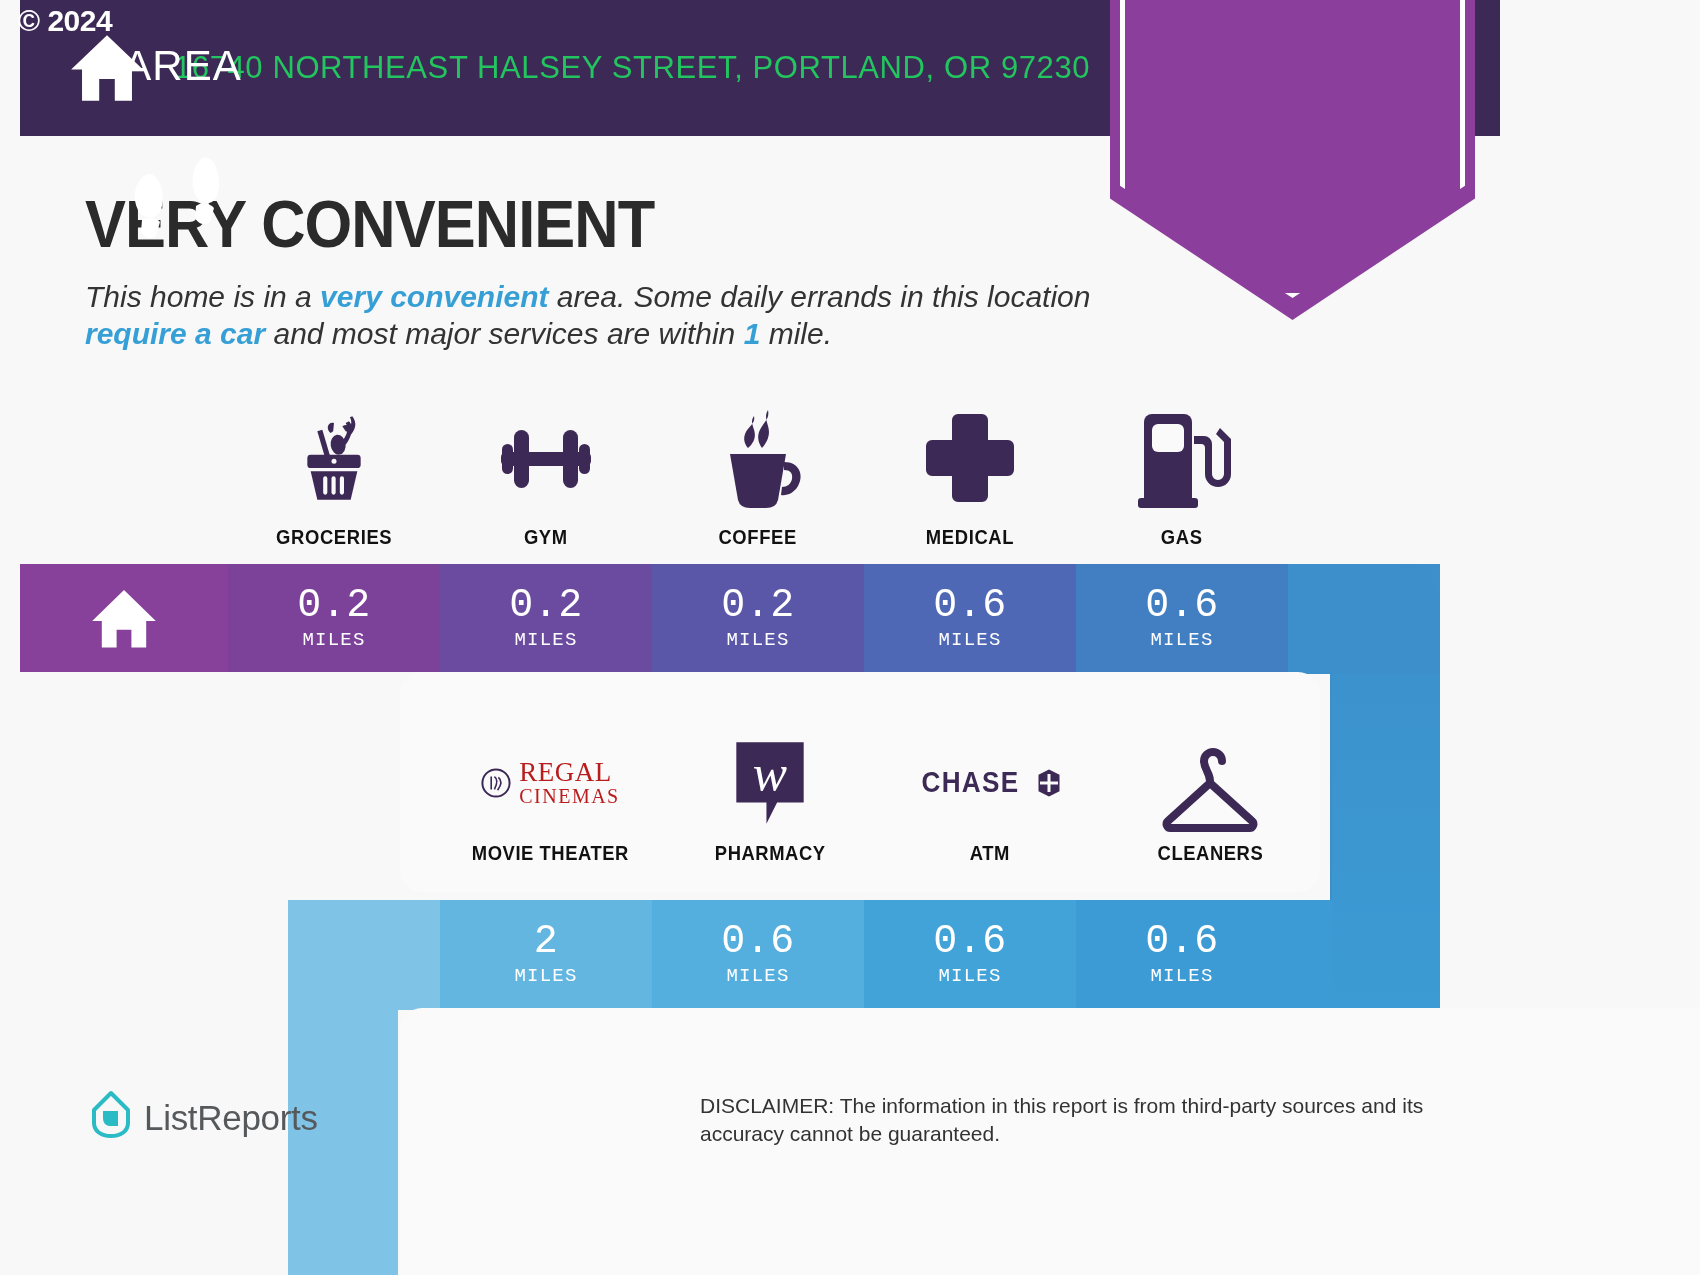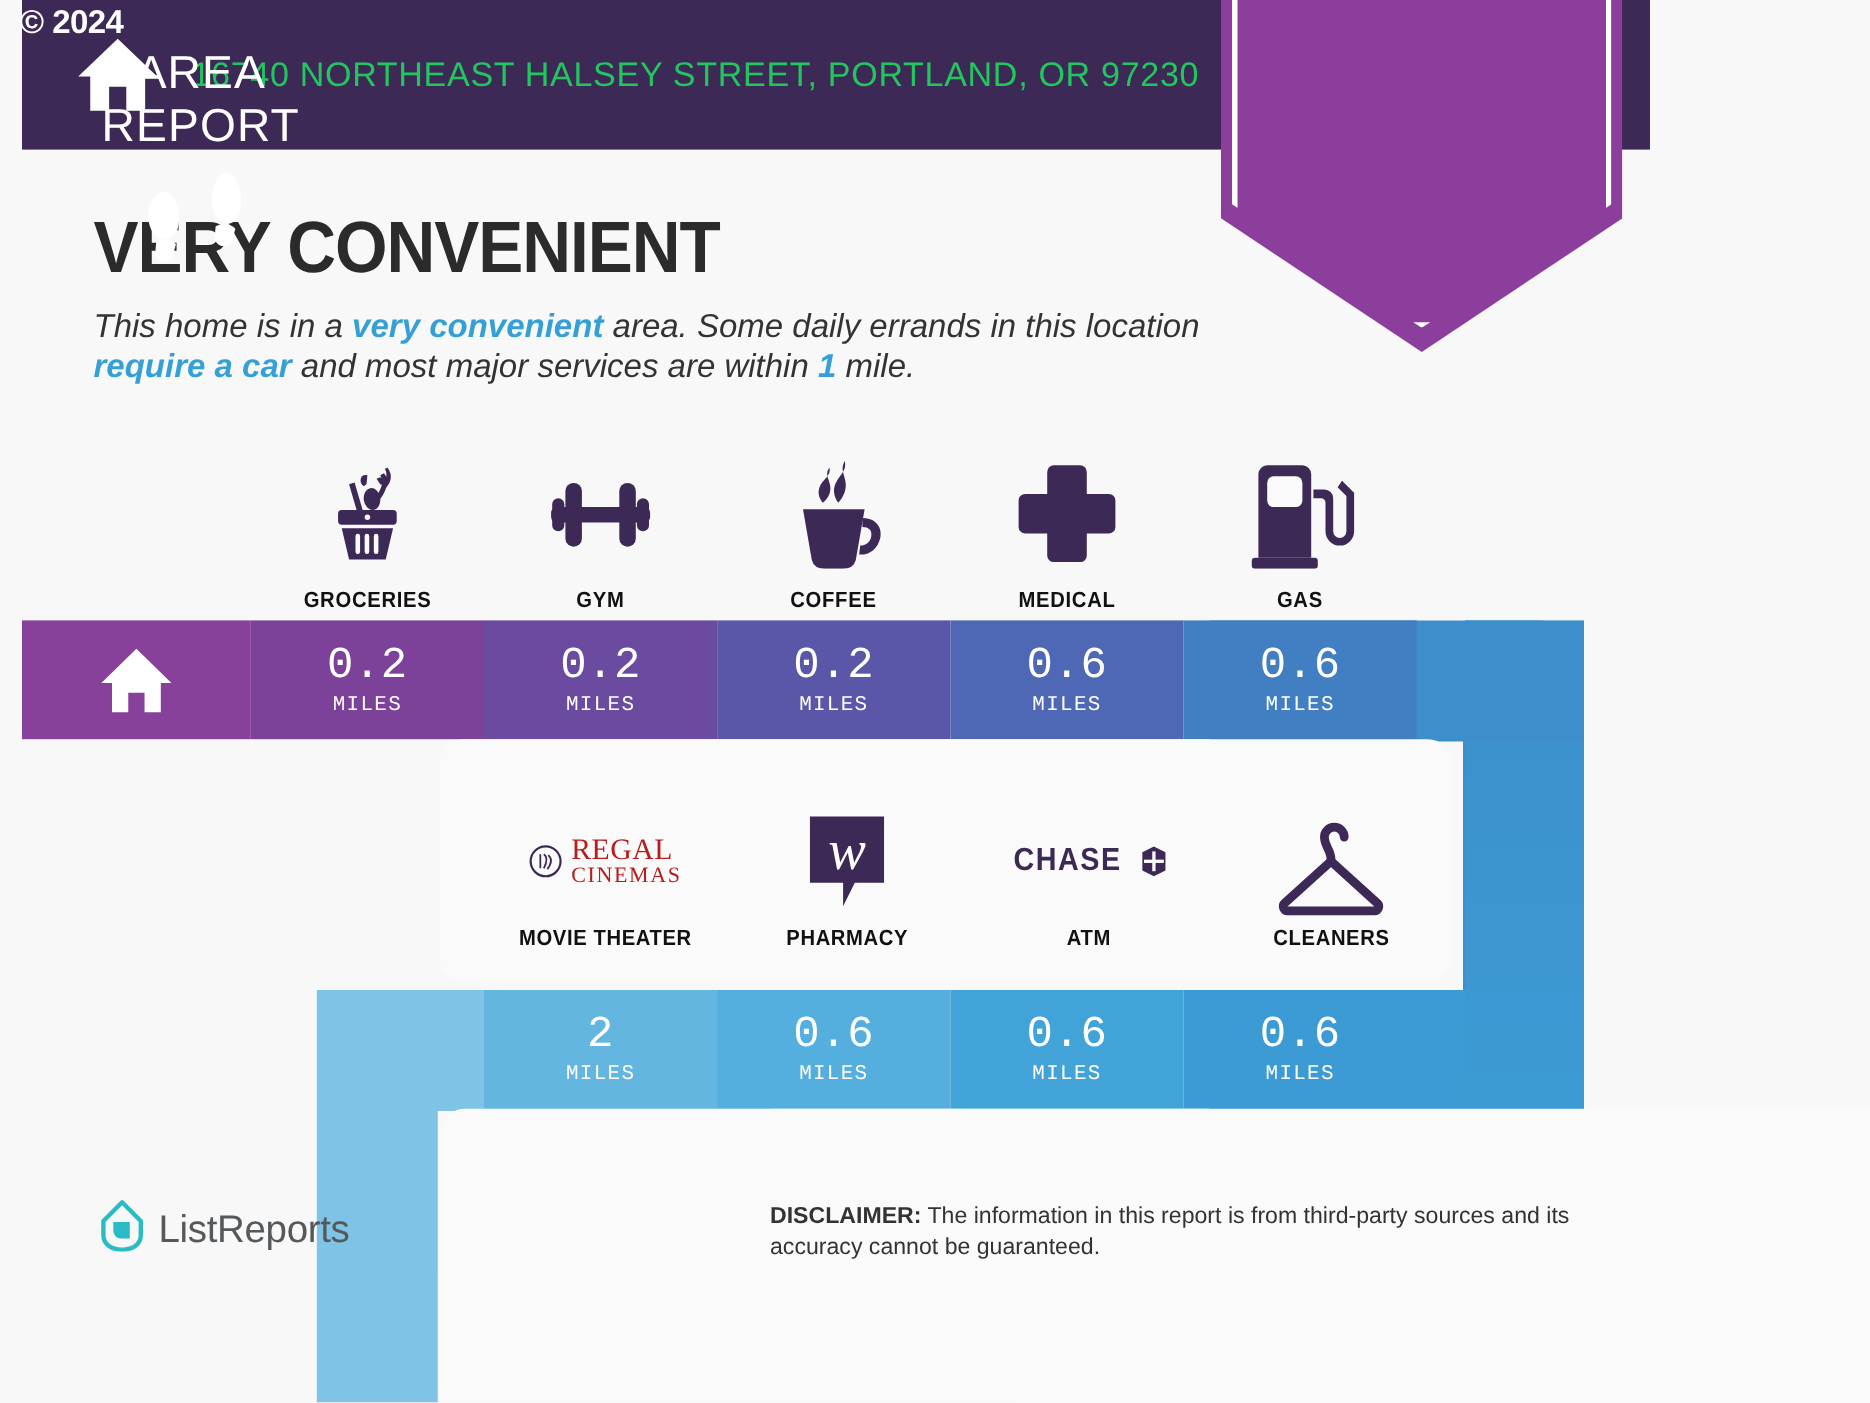--- a/index.html
+++ b/index.html
@@ -61,21 +61,20 @@
   .subtext {
     position:absolute; left:85px; top:278px; width:1010px;
     font-size:30px; line-height:37px; color:#333333;font-style:italic;
   }
   .hl { color:#36A0D6; font-weight:700; }
 
   
   .icon-row {
     position:absolute; left:228px; top:408px; width:1060px; height:150px;
     display:flex;
-    align-items:flex-end;
   }
   .icon-cell { width:212px; display:flex; flex-direction:column; align-items:center; }
   .icon-glyph { height:100px; display:flex; align-items:flex-end; justify-content:center; }
   .icon-label {
     margin-top:18px; font-size:20px; font-weight:700; color:#111111;
     letter-spacing:0.7px; transform:scaleX(0.92);
   }
 
   
   .track-wrap { position:absolute; left:0; top:0; width:1700px; height:1275px; }
@@ -118,21 +117,21 @@
   .footer-logo {
     position:absolute; left:90px; top:1090px; display:flex; align-items:flex-end; z-index:20;
   }
   .footer-logo-text {
     font-size:35px; color:#55595C; margin-left:12px; font-weight:400; letter-spacing:-0.3px;
   }
   .disclaimer {
     position:absolute; left:700px; top:1092px; width:800px;
     font-size:21px; line-height:28px; color:#333333; z-index:20;
   }
-  .disclaimer b { font-weight:700; }
+  .disclaimer b { font-weight:400; }
 </style>
 </head>
 <body>
 
 <div class="track-wrap">
   <svg width="1700" height="1275" style="position:absolute;left:0;top:0;">
     <defs>
       <linearGradient id="gradTrack" x1="0" y1="0" x2="1" y2="0">
         <stop offset="0" stop-color="#87419B"></stop>
         <stop offset="1" stop-color="#3B8FCB"></stop>
@@ -211,21 +210,20 @@
   <div class="header-addr">16740 NORTHEAST HALSEY STREET, PORTLAND, OR 97230</div>
 </div>
 <div class="header-stripe"></div>
 <div class="copyright">© 2024</div>
 
 <div class="badge">
   <div class="badge-inner"></div>
 </div>
 <div class="badge-text">
   <div>AREA</div>
-  <div>REPORT</div>
 </div>
 <svg class="badge-feet" viewBox="0 0 120 92">
   <g fill="#FFFFFF">
     <path d="M22 24 C12 32 10 46 16 58 C20 66 30 68 36 62 C42 56 42 42 38 32 C35 24 28 19 22 24 Z"></path>
     <path d="M20 68 C25 64 34 65 38 70 L34 84 C29 88 22 86 19 80 Z"></path>
     <path d="M78 8 C70 16 68 32 74 44 C78 52 88 54 93 47 C99 39 98 22 93 13 C90 6 83 3 78 8 Z"></path>
     <path d="M74 54 C79 50 88 51 92 56 L88 70 C83 74 76 72 73 66 Z"></path>
   </g>
 </svg>
 

